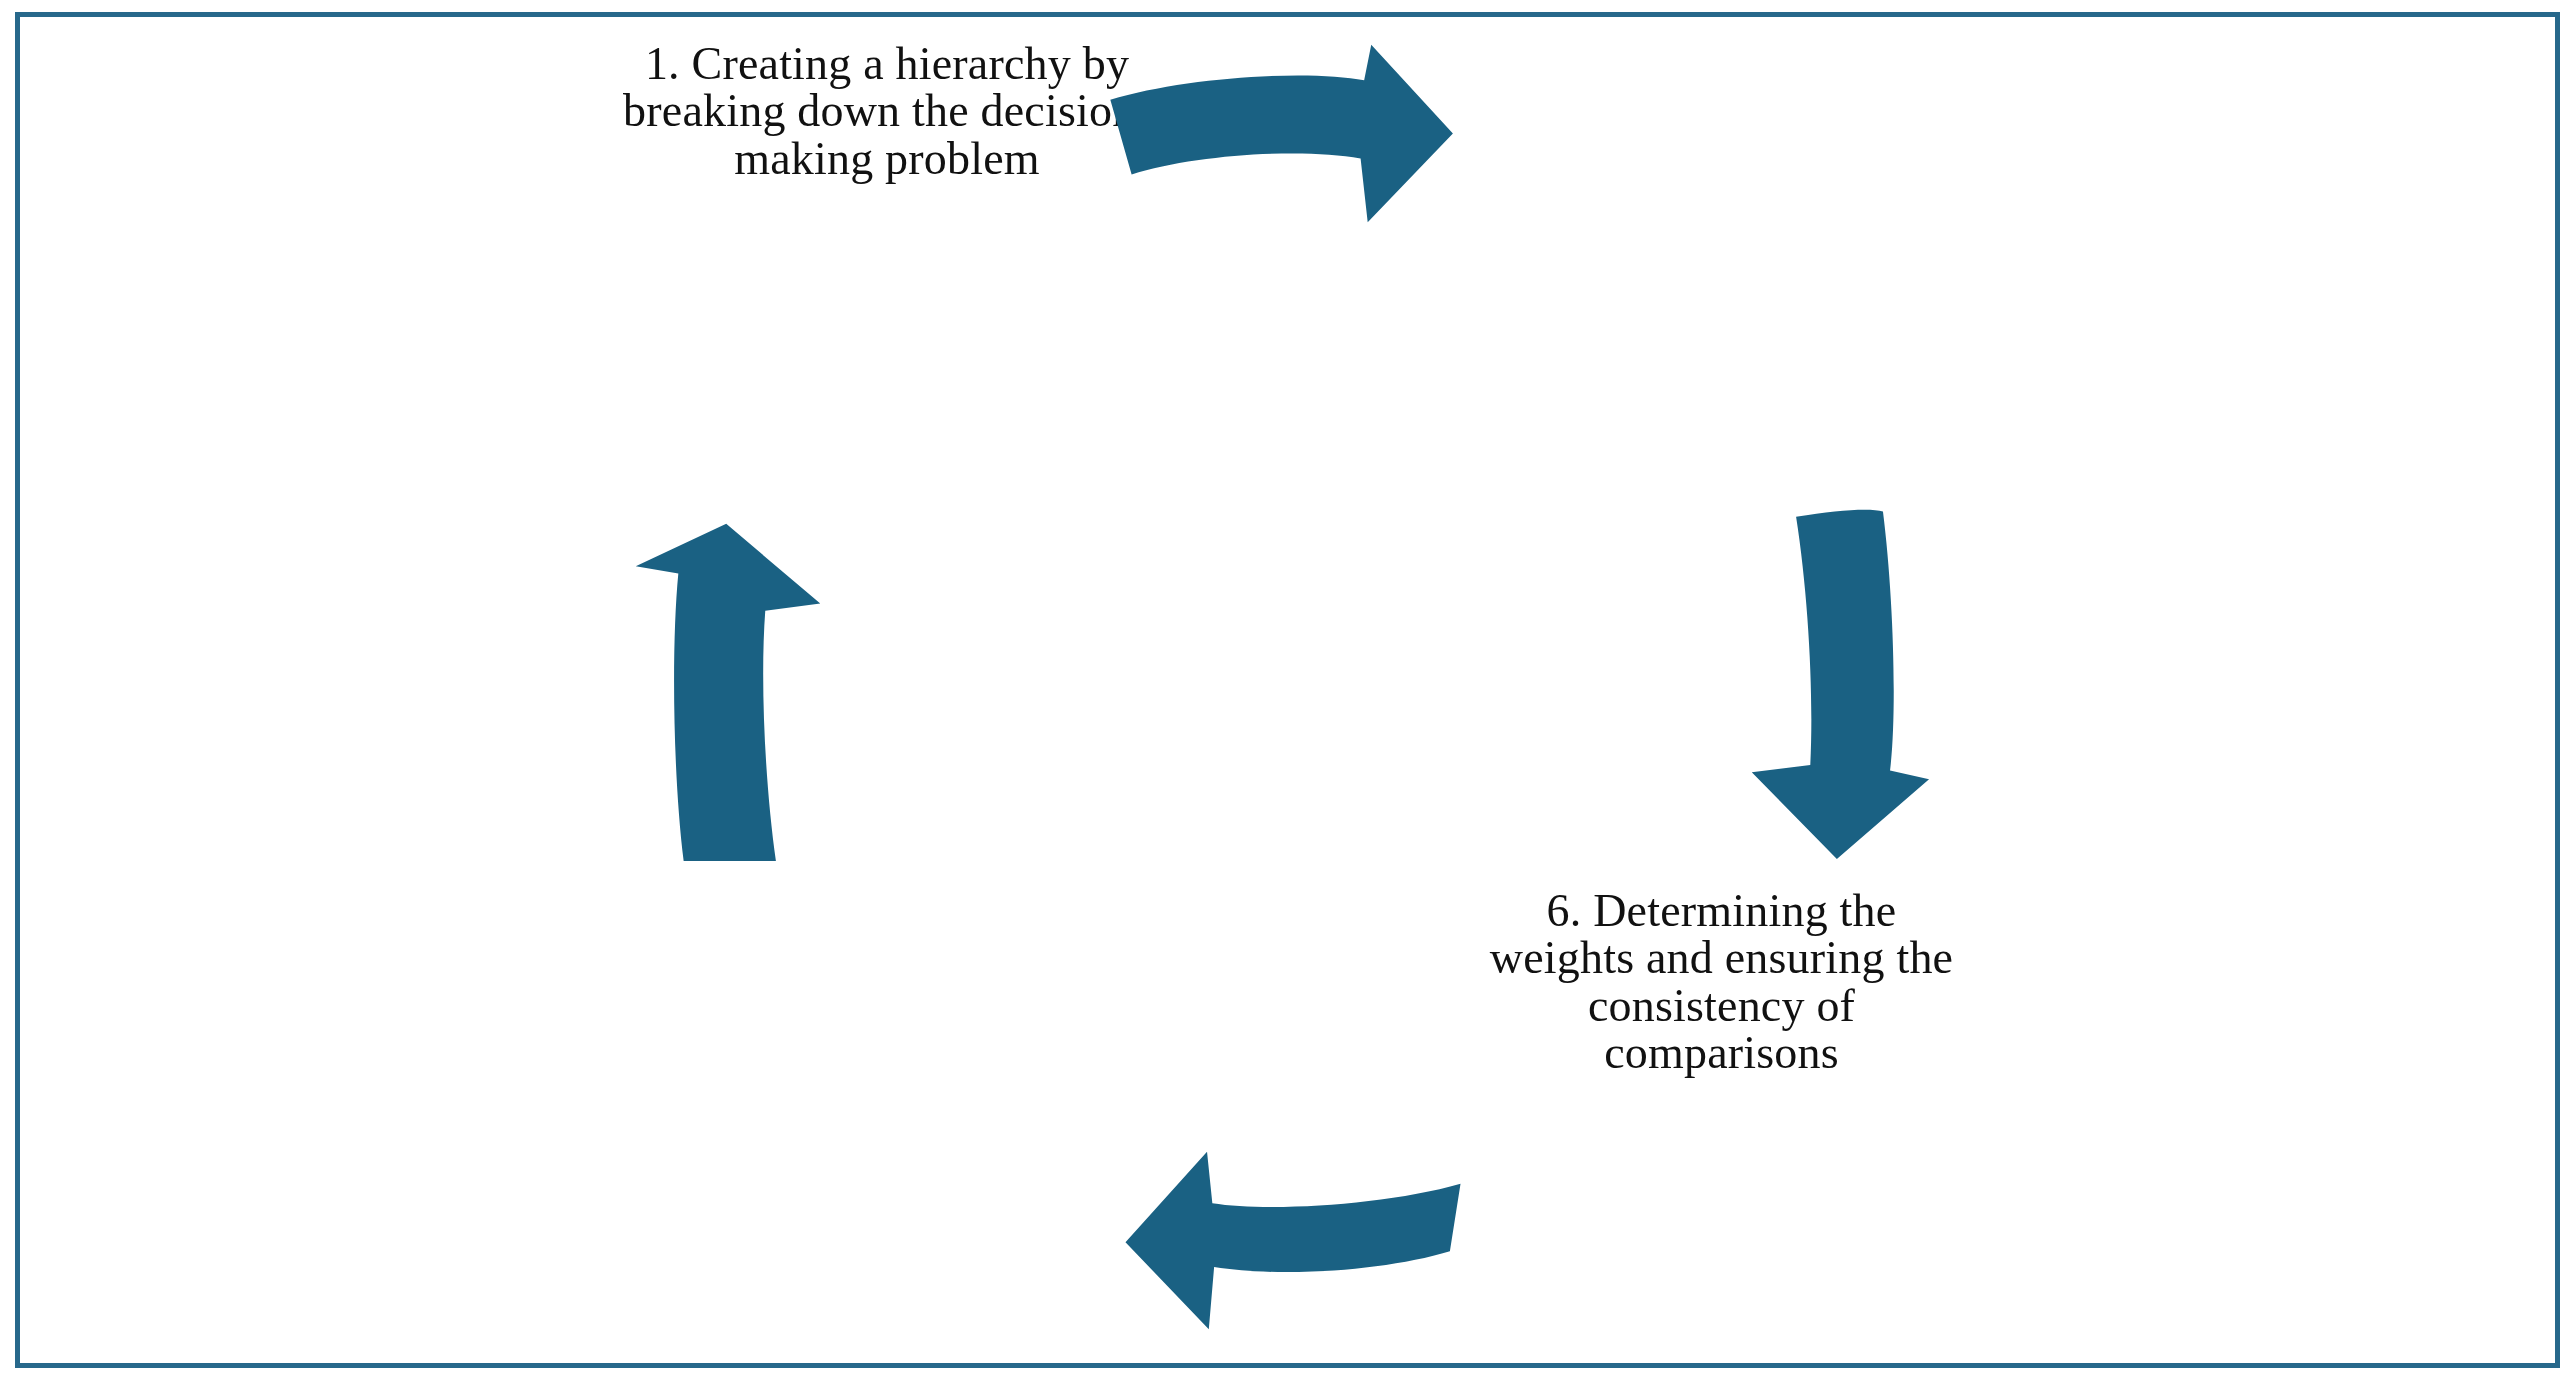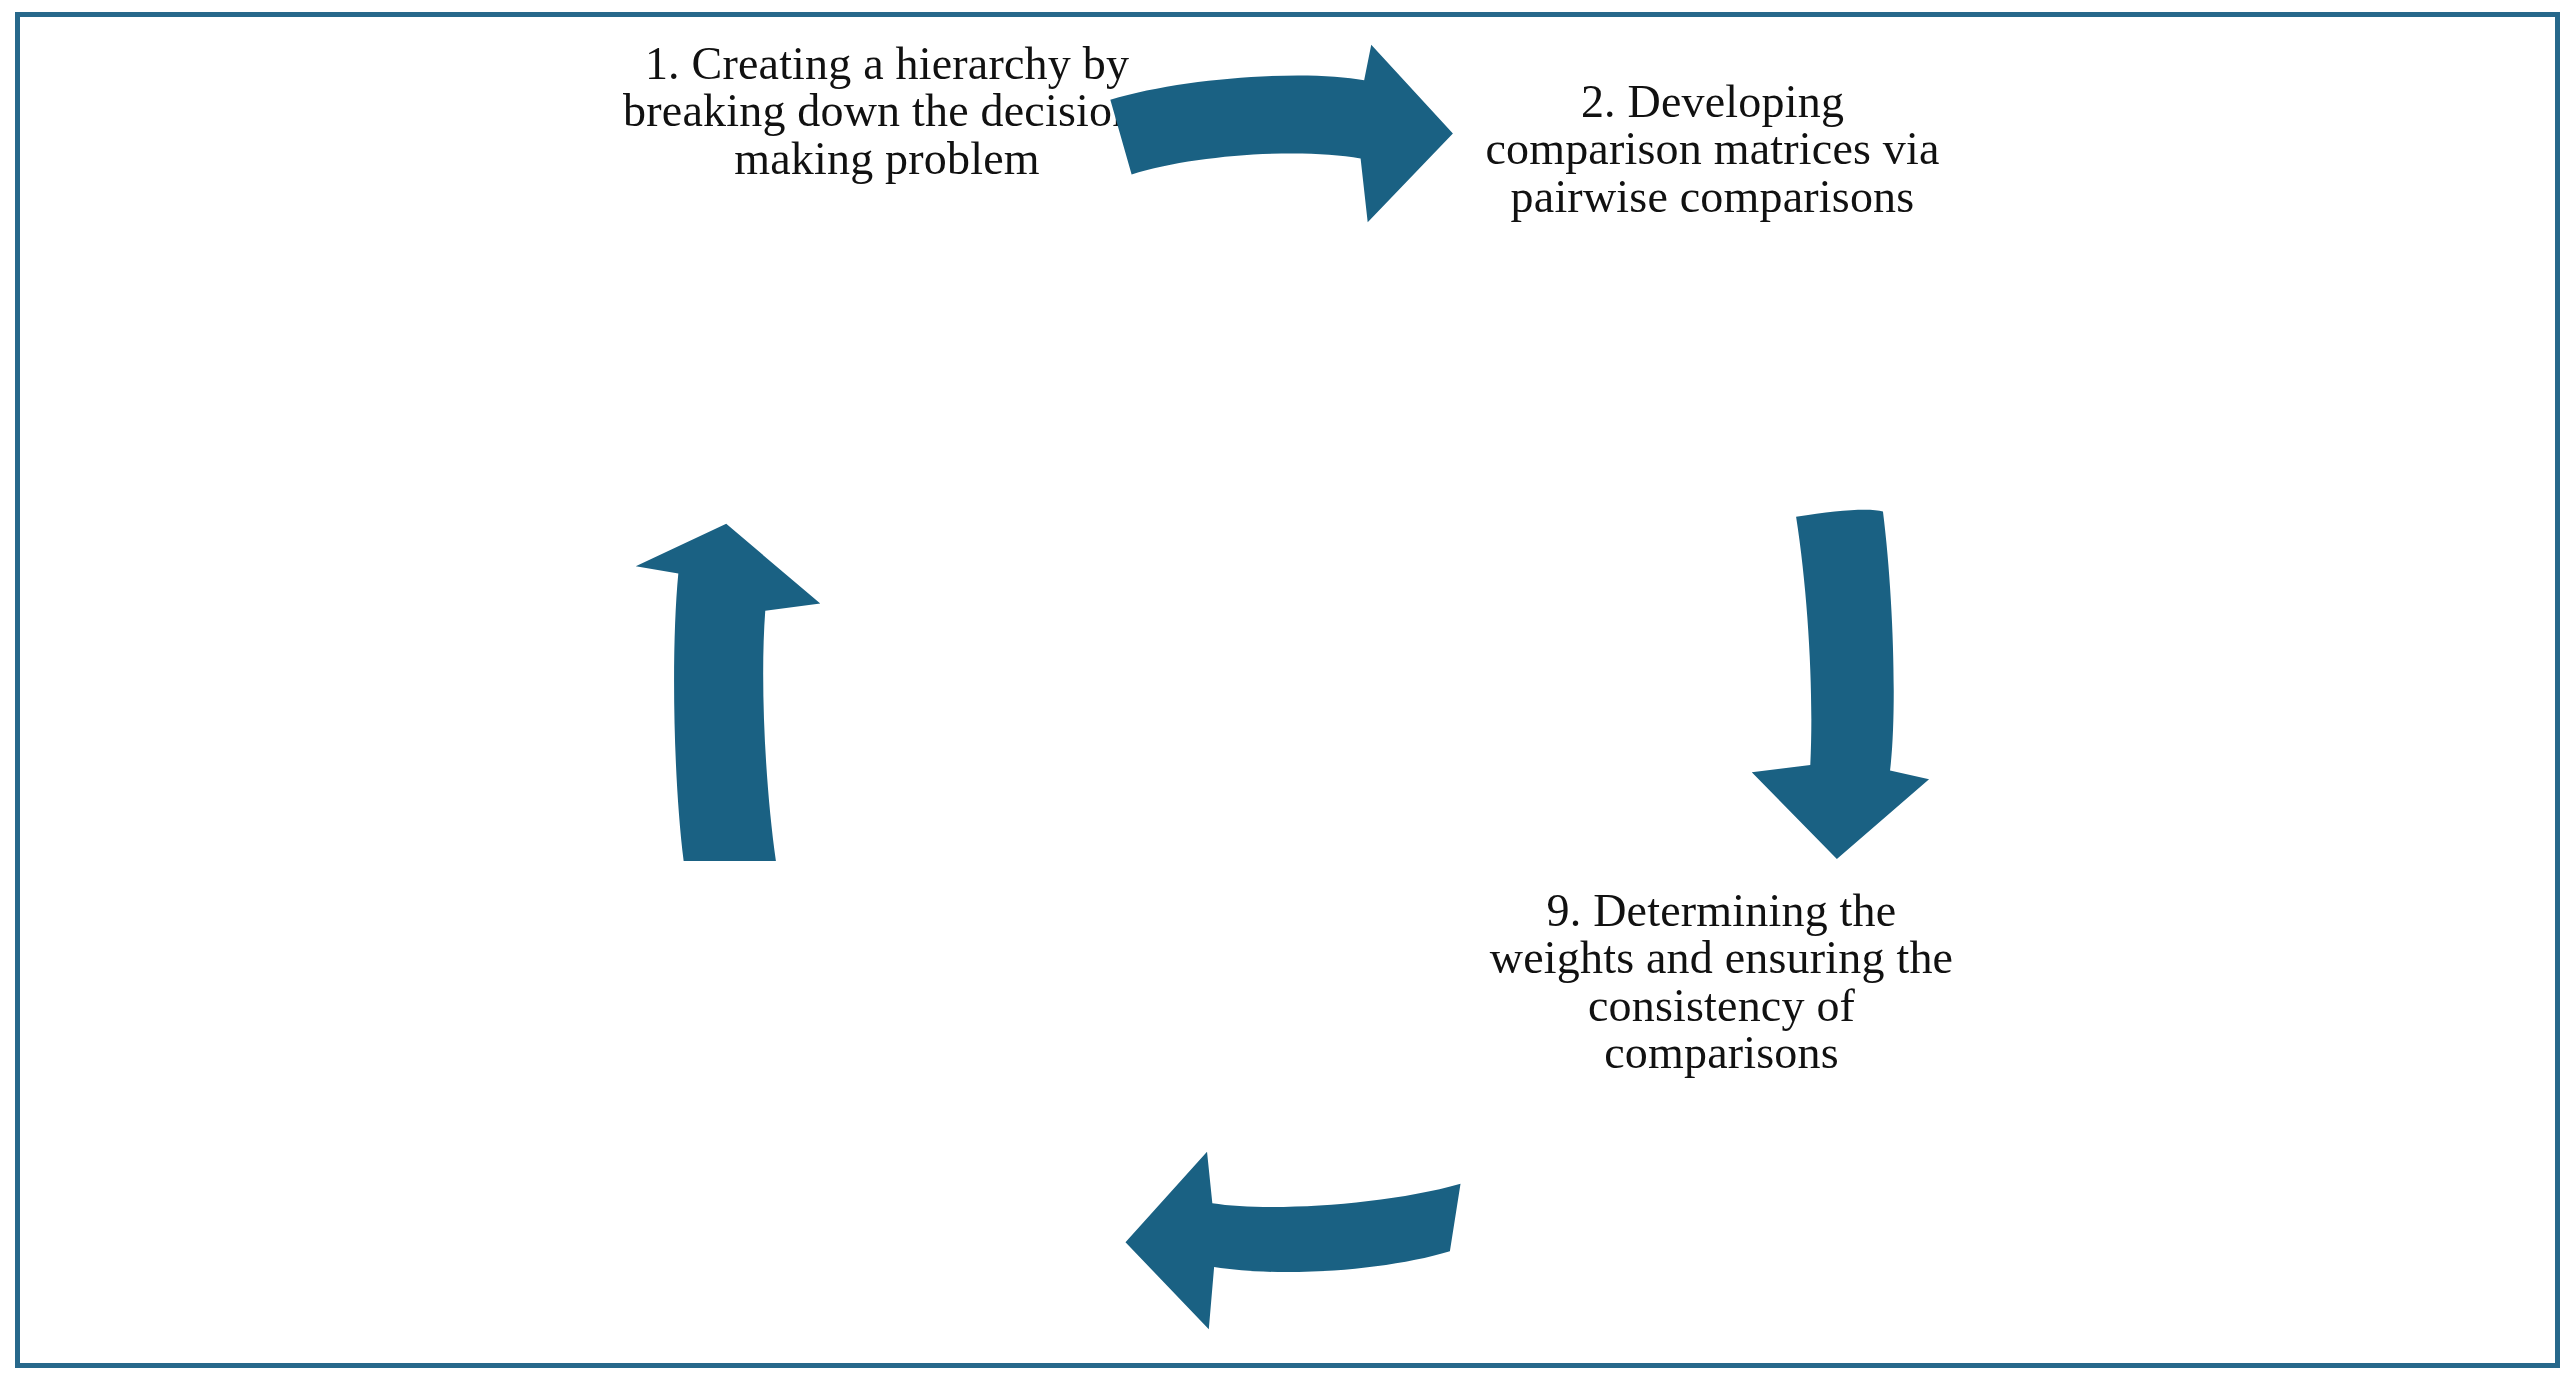--- a/index.html
+++ b/index.html
@@ -80,23 +80,22 @@
 </style>
 </head>
 <body>
 
 <div id="canvas">
 
   <div id="frame"></div>
 
   <div class="step-text" id="step1-text">1. Creating a hierarchy by breaking down the decision-making problem</div>
 
-  <div class="step-text" id="step2-text">2. Developing comparison matrices via pairwise comparisons</div>
 
-  <div class="step-text" id="step3-text">9. Determining the weights and ensuring the consistency of comparisons</div>
+  <div class="step-text" id="step3-text">6. Determining the weights and ensuring the consistency of comparisons</div>
 
 
   <svg class="arrow-svg" id="arrow-top" viewBox="0 0 400 225">
     <path class="arrow-fill" d="M 6 74
              C 90 48, 230 40, 292 52
              L 300 12
              L 392 112
              L 296 212
              L 288 140
              C 220 128, 100 136, 30 158

